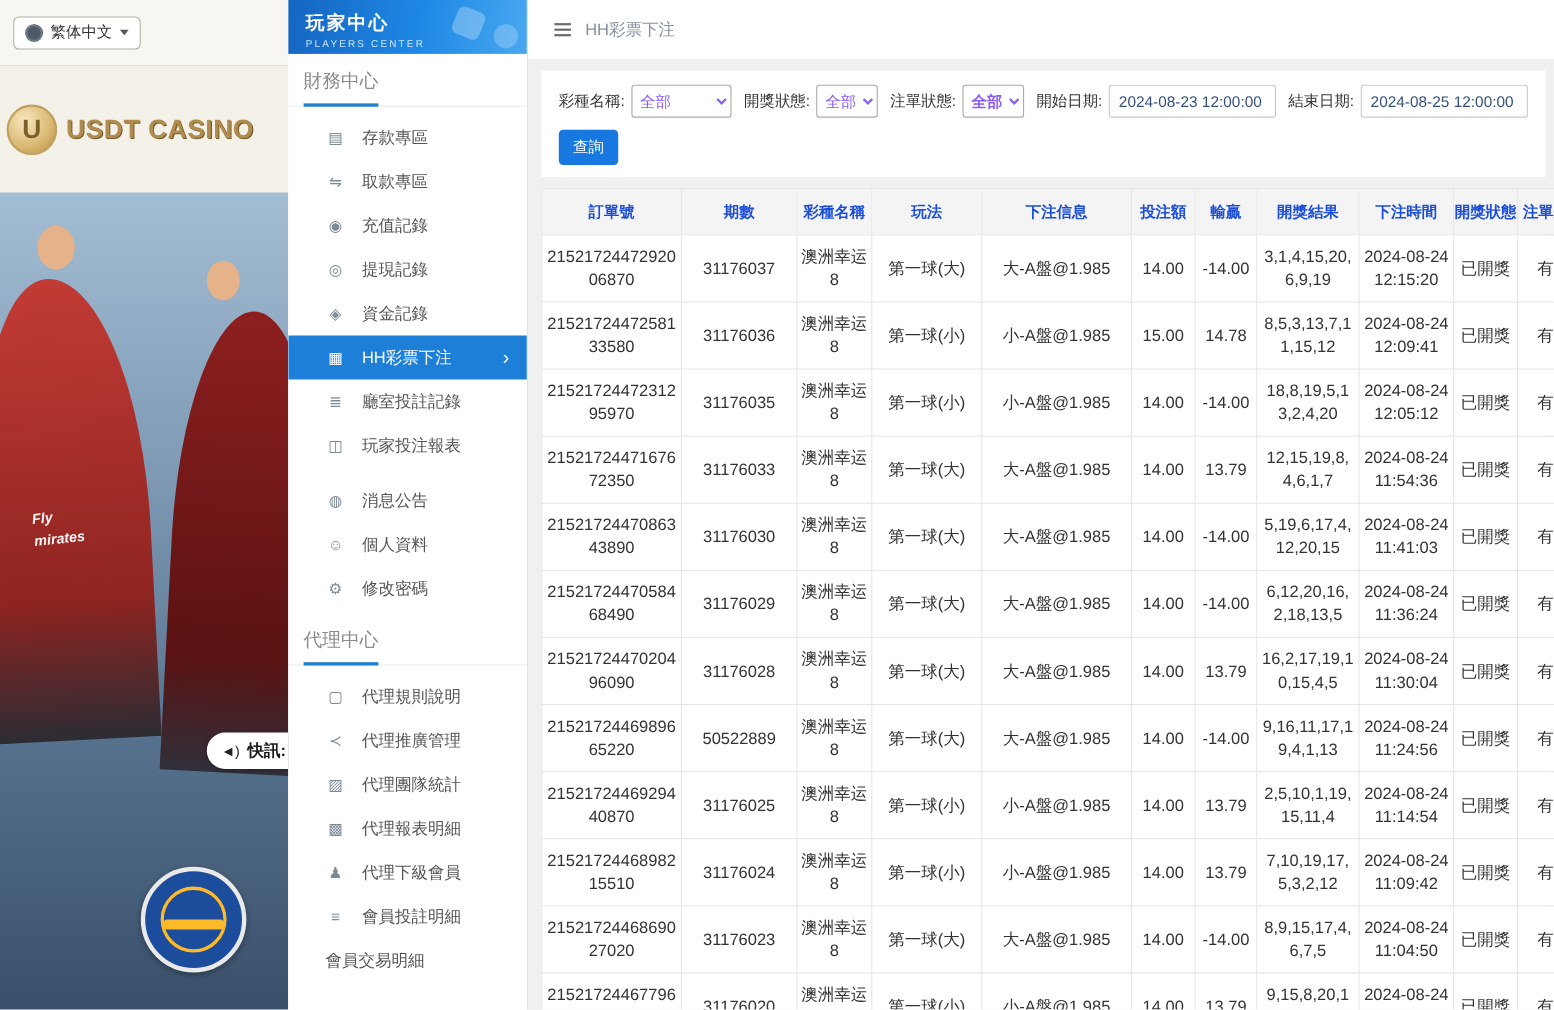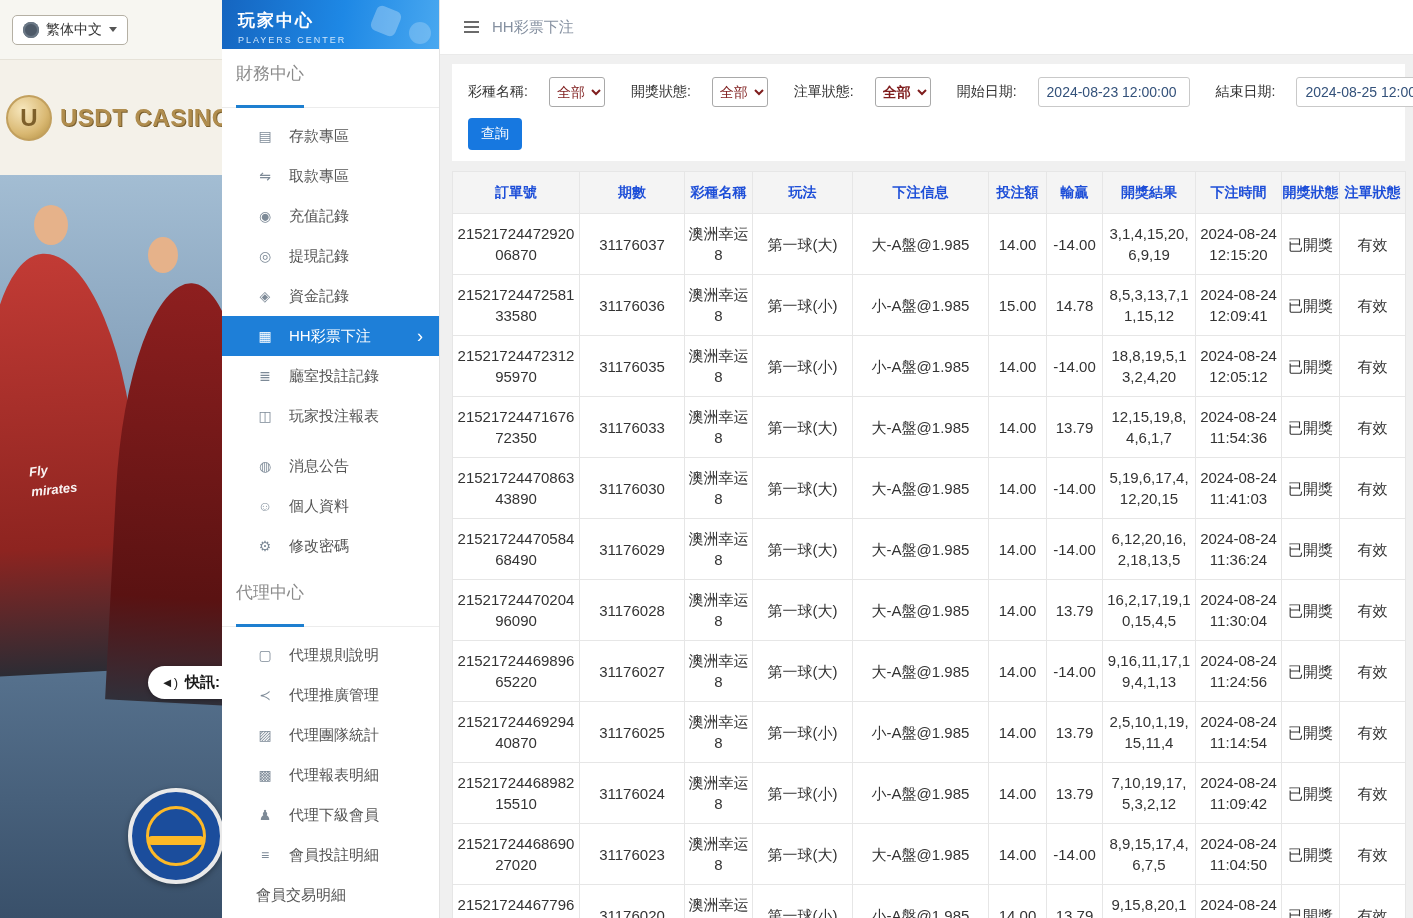--- a/index.html
+++ b/index.html
@@ -1,21 +1,21 @@
 <!DOCTYPE html>
 <html><head>
 <meta charset="utf-8">
 <style>
   * { margin:0; padding:0; box-sizing:border-box; }
   html,body { width:1413px; height:918px; overflow:hidden; background:#fff; }
   body { font-family:"Liberation Sans","DejaVu Sans",sans-serif; }
   .app { width:1413px; height:918px; display:flex; overflow:hidden; }
 
   
-  .left-panel { width:222px; flex:none; position:relative; display:flex; flex-direction:column; background:#eef0f2; overflow:hidden; }
+  .left-panel { width:262px; flex:none; position:relative; display:flex; flex-direction:column; background:#eef0f2; overflow:hidden; }
   .left-top { height:60px; flex:none; background:#f7f6f1; border-bottom:1px solid #e6e2d8; display:flex; align-items:center; padding-left:12px; }
   .lang-btn { display:flex; align-items:center; gap:7px; background:#fff; border:1px solid #b5b0a4; border-radius:5px; padding:5px 10px; font-size:14px; color:#333; cursor:pointer; font-family:inherit; }
   .globe-icon { width:16px; height:16px; border-radius:50%; background:#4e5a68; box-shadow:inset 0 0 0 2px #6b7886; }
   .caret-down { width:0; height:0; border-left:4px solid transparent; border-right:4px solid transparent; border-top:5px solid #555; }
   .left-logo { height:115px; flex:none; background:#f4f1e9; display:flex; align-items:center; gap:8px; padding:0 6px; }
   .coin { width:46px; height:46px; flex:none; border-radius:50%; background:radial-gradient(circle at 35% 30%, #f7e7bd, #d9b872 60%, #b08c3f); border:2px solid #c2a05e; display:flex; align-items:center; justify-content:center; font-weight:bold; font-size:24px; color:#7d5f2a; }
   .logo-text { font-size:24px; font-weight:bold; letter-spacing:.5px; color:#b08d4e; text-shadow:1px 1px 0 #7a5f2e; white-space:nowrap; }
   .photo { flex:1; position:relative; background:linear-gradient(180deg,#a3bdd3 0%,#7d99b4 35%,#55708c 68%,#39506a 100%); overflow:hidden; }
   .face { position:absolute; border-radius:50%; background:#e6b28a; }
   .face1 { left:34px; top:30px; width:34px; height:40px; }
@@ -32,41 +32,41 @@
 
   
   .sidebar { width:218px; flex:none; background:#fff; display:flex; flex-direction:column; overflow:hidden; border-right:1px solid #e3e3e3; }
   .sidebar-header { height:49px; flex:none; background:linear-gradient(100deg,#1565c0 0%,#1e88e5 55%,#49a8f0 100%); color:#fff; padding:9px 0 0 16px; position:relative; overflow:hidden; }
   .sidebar-title { font-size:17px; font-weight:bold; letter-spacing:2px; }
   .sidebar-subtitle { font-size:9px; letter-spacing:2px; color:#cfe6fb; margin-top:3px; }
   .decor1 { position:absolute; right:40px; top:8px; width:26px; height:26px; border-radius:6px; background:rgba(255,255,255,.28); transform:rotate(22deg); }
   .decor2 { position:absolute; right:8px; top:22px; width:22px; height:22px; border-radius:50%; background:rgba(255,255,255,.22); }
   .sidebar-body { flex:1; overflow:hidden; }
   .section-title { margin-top:13px; padding-left:14px; font-size:17px; color:#8a8a8a; border-bottom:1px solid #ececec; }
-  .section-title .t { display:inline-block; padding-bottom:20px; border-bottom:3px solid #1e7fd0; margin-bottom:-1px; }
+  .section-title .t { display:inline-block; padding-bottom:9px; border-bottom:3px solid #1e7fd0; margin-bottom:-1px; }
   .menu-list { list-style:none; padding:8px 0 2px; }
   .menu-item { height:40px; display:flex; align-items:center; padding-left:34px; gap:15px; font-size:15px; color:#555; cursor:pointer; position:relative; }
   .menu-item .mi-icon { width:18px; flex:none; text-align:center; color:#7d8a97; font-size:14px; }
   .menu-item.active { background:#1e7fd8; color:#fff; }
   .menu-item.active .mi-icon { color:#fff; }
   .menu-item .chevron { display:none; position:absolute; right:16px; font-size:18px; line-height:1; }
   .menu-item.active .chevron { display:block; }
 
   
   .main { flex:1; display:flex; flex-direction:column; background:#f0f0f0; overflow:hidden; }
   .topbar { height:55px; flex:none; background:#fff; display:flex; align-items:center; gap:13px; padding-left:24px; border-bottom:1px solid #eaeaea; }
   .hamburger { display:flex; flex-direction:column; gap:3px; cursor:pointer; }
   .hamburger i { display:block; width:15px; height:2px; background:#6b6b6b; }
   .topbar-title { font-size:15px; color:#8590a0; }
   .content { flex:1; padding:9px 8px 0 12px; overflow:hidden; }
   .filter-card { background:#fff; padding:13px 16px 11px; }
-  .filter-row { display:flex; align-items:center; gap:21px; font-size:14px; color:#333; white-space:nowrap; }
+  .filter-row { display:flex; align-items:center; gap:6px; font-size:14px; color:#333; white-space:nowrap; }
   .filter-row label { margin-left:5px; }
   .filter-row label:first-child { margin-left:0; }
-  select { height:30px; border:1px solid #a9a9a9; border-radius:3px; background:#fff; font-size:14px; padding:0 3px; font-family:inherit; color:#7f1d1d; }
+  select { height:30px; border:1px solid #a9a9a9; border-radius:3px; background:#fff; font-size:14px; padding:0 3px; font-family:inherit; color:#8b5cf6; }
   .sel-lottery { width:118px; }
   .sel-draw { width:64px; }
   .sel-bet { width:58px; font-weight:bold; }
   .date-input { height:30px; width:152px; border:1px solid #c9c9c9; border-radius:3px; font-size:14px; color:#33517a; padding:0 8px; font-family:inherit; background:#fff; }
   .search-btn { margin-top:11px; background:#1778e0; color:#fff; border:none; border-radius:4px; font-size:14px; padding:7px 13px; cursor:pointer; font-family:inherit; }
   .table-card { background:#fff; margin-top:10px; }
   table { width:953px; border-collapse:collapse; table-layout:fixed; }
   th,td { border:1px solid #e6e6e6; text-align:center; vertical-align:middle; }
   th { background:#f4f4f4; font-size:14px; font-weight:bold; color:#1d4ed8; height:42px; padding:4px 0; white-space:nowrap; overflow:hidden; }
   td { font-size:15px; color:#333; padding:9px 3px; line-height:1.4; word-break:break-all; background:#fff; }
@@ -400,21 +400,21 @@
                 <td>14.00</td>
                 <td>13.79</td>
                 <td>16,2,17,19,10,15,4,5</td>
                 <td>2024-08-24 11:30:04</td>
                 <td>已開獎</td>
                 <td>有效</td>
               </tr>
 
               <tr>
                 <td>2152172446989665220</td>
-                <td>31176027</td>
+                <td>50522889</td>
                 <td>澳洲幸运8</td>
                 <td>第一球(大)</td>
                 <td>大-A盤@1.985</td>
                 <td>14.00</td>
                 <td>-14.00</td>
                 <td>9,16,11,17,19,4,1,13</td>
                 <td>2024-08-24 11:24:56</td>
                 <td>已開獎</td>
                 <td>有效</td>
               </tr>

